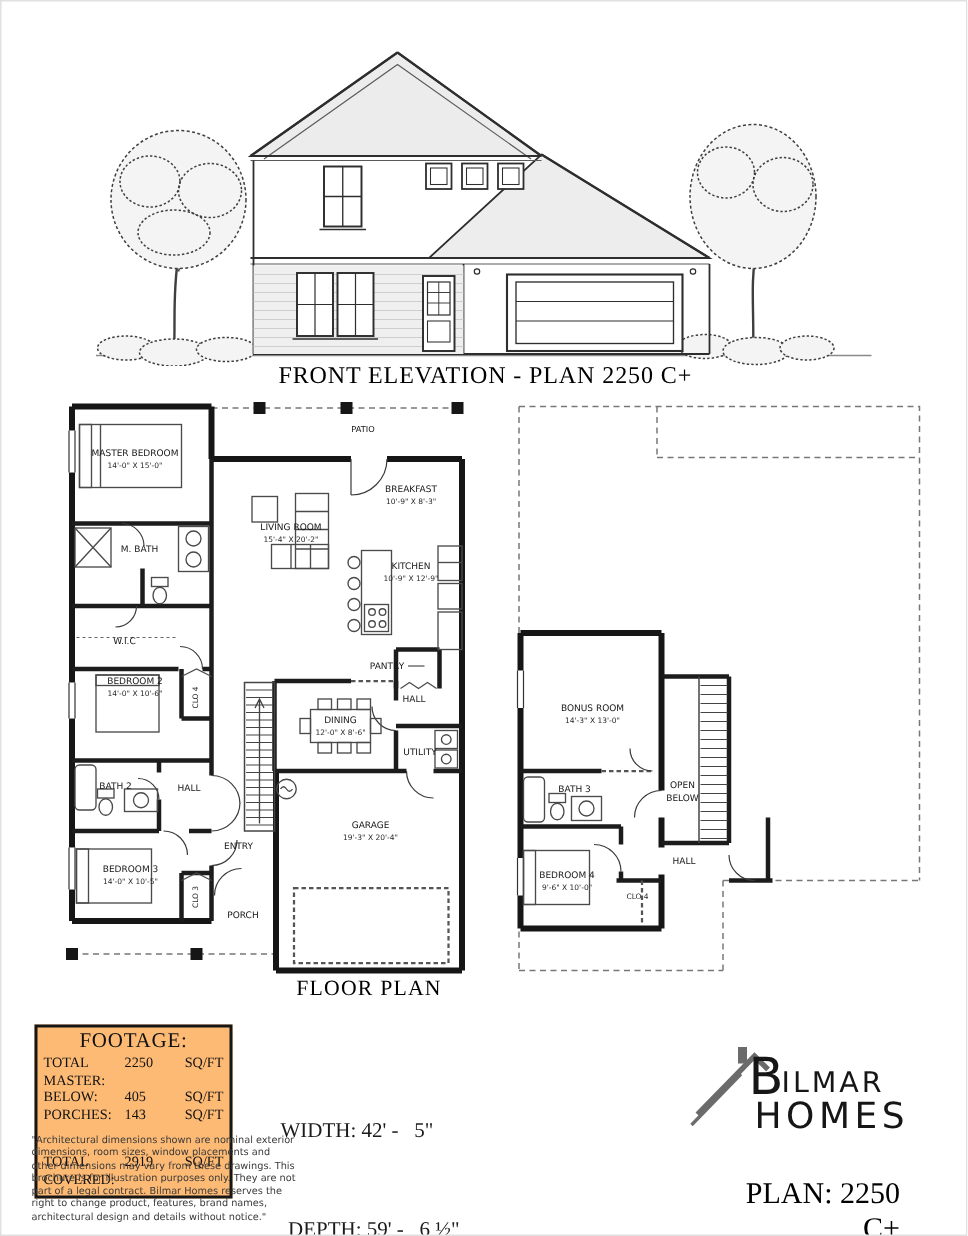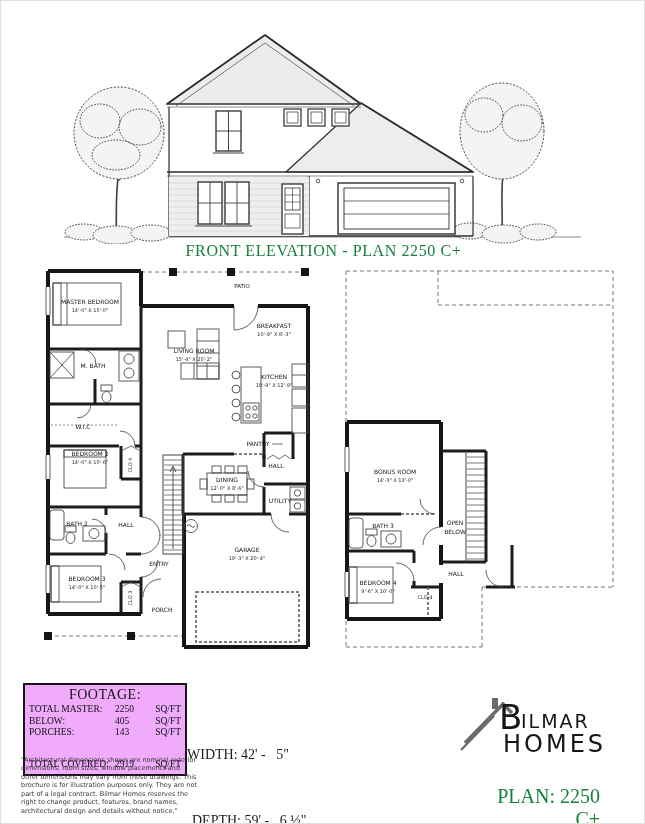--- a/index.html
+++ b/index.html
@@ -1,22 +1,22 @@
 <!DOCTYPE html>
 <html><head>
 <meta charset="utf-8">
 <style>
   html,body{margin:0;padding:0;background:#fff;}
   #page{position:relative;width:645px;height:824px;background:#fff;border:1px solid #e0e0e0;box-sizing:border-box;overflow:hidden;font-family:"Liberation Serif",serif;color:#111;}
   .abs{position:absolute;}
-  .caption{font-family:"Liberation Serif",serif;color:#15803d;text-align:center;}
+  .caption{font-family:"Liberation Serif",serif;color:#000000;text-align:center;}
   #elev-caption{top:241px;left:0;width:645px;font-size:16px;letter-spacing:.6px;}
   #plan-caption{top:650px;left:175px;width:140px;font-size:14.5px;letter-spacing:.8px;}
   
-  #footage{top:682px;left:22px;width:164px;border:2px solid #161616;background:#f0abfc;padding:2px 4px 4px 4px;box-sizing:border-box;}
+  #footage{top:682px;left:22px;width:132px;border:2px solid #161616;background:#fdba74;padding:2px 4px 4px 4px;box-sizing:border-box;}
   #footage .ft-title{text-align:center;font-size:14px;letter-spacing:.5px;margin-bottom:1px;}
   .frow{display:grid;grid-template-columns:1fr 32px 34px;font-size:9.5px;line-height:11.5px;}
   .frow .v{text-align:left;padding-right:3px;}
   .frow .u{text-align:right;}
   .frow.total{margin-top:20px;}
   
   #disclaimer{top:755px;left:20px;width:176px;font-family:"DejaVu Sans",sans-serif;font-size:6.5px;line-height:1.3;color:#3a3a3a;}
   
   #specs{top:699px;left:186px;font-size:14px;line-height:22px;white-space:pre;color:#1b1b1b;}
   
@@ -359,20 +359,21 @@
       <text class="rname" x="352" y="261" text-anchor="middle">BATH 3</text>
       <text class="rname" x="424" y="258" text-anchor="middle">OPEN</text>
       <text class="rname" x="424" y="267" text-anchor="middle">BELOW</text>
       <text class="rname" x="425" y="309" text-anchor="middle">HALL</text>
       <text class="rname" x="347" y="318" text-anchor="middle">BEDROOM 4</text>
       <text class="rdims" x="347" y="326" text-anchor="middle">9'-6" X 10'-0"</text>
       <text class="rdims" x="394" y="332" text-anchor="middle">CLO 4</text>
     </g>
   </svg>
 
+  <div id="plan-caption" class="abs caption">FLOOR PLAN</div>
 
   <div id="footage" class="abs">
     <div class="ft-title">FOOTAGE:</div>
     <div class="frow">
       <span>TOTAL MASTER:</span>
       <span class="v">2250</span>
       <span class="u">SQ/FT</span>
     </div>
     <div class="frow">
       <span>BELOW:</span>

